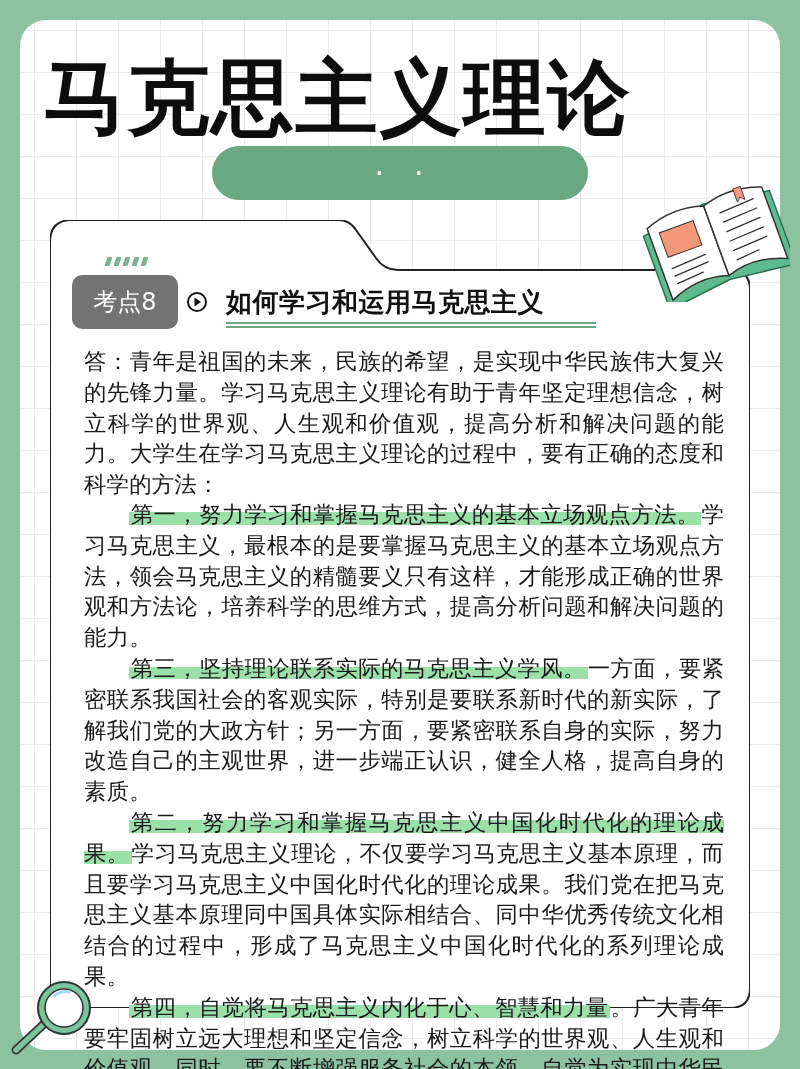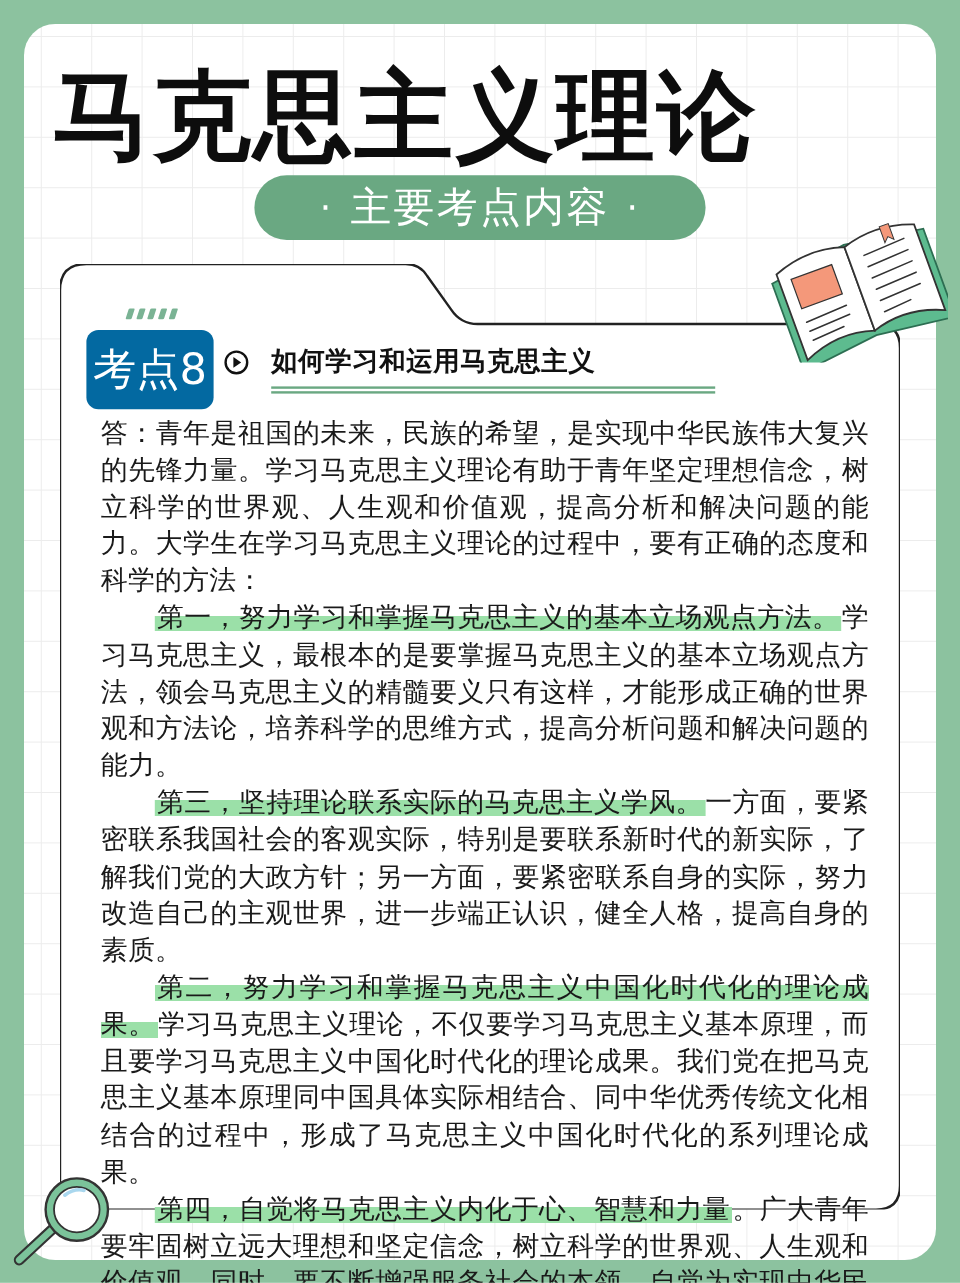--- a/index.html
+++ b/index.html
@@ -36,61 +36,60 @@
   }
   .card svg.outline { position: absolute; left: 0; top: 0; }
   .deco-dashes {
     position: absolute; left: 106px; top: 257px; display: flex; gap: 4px;
   }
   .deco-dashes span {
     display: block; width: 5px; height: 9px; background: #7ab394;
     transform: skewX(-18deg); border-radius: 1px;
   }
   .point-badge {
-    position: absolute; left: 72px; top: 275px; width: 106px; height: 66px;
-    background: #0369a1; border-radius: 10px; color: #ffffff;
-    font-size: 36px; display: flex; align-items: center; justify-content: center;
+    position: absolute; left: 72px; top: 275px; width: 106px; height: 54px;
+    background: #737373; border-radius: 10px; color: #ffffff;
+    font-size: 24px; display: flex; align-items: center; justify-content: center;
   }
   .play-icon {
     position: absolute; left: 186px; top: 291px; width: 22px; height: 22px;
   }
   .point-title {
     position: absolute; left: 226px; top: 282px;
-    font-size: 22px; font-weight: 700; color: #111111; line-height: 40px;
+    font-size: 26px; font-weight: 700; color: #111111; line-height: 40px;
     letter-spacing: 0.5px;
   }
   .point-title-underline {
     position: absolute; left: 226px; top: 322px; width: 370px; height: 6px;
     border-top: 2px solid #6aa882; border-bottom: 2px solid #6aa882;
     box-sizing: border-box;
   }
   .body-text {
     position: absolute; left: 84px; top: 346px; width: 640px;
     font-size: 22.4px; line-height: 30.8px; color: #1a1a1a;
     text-align: justify; letter-spacing: 0.2px;
   }
   .body-text p { margin: 0; }
-  .indent { text-indent: 2em; }
+  .indent { text-indent: 2em; font-family: Liberation Serif, serif; }
   .hl {
     background: linear-gradient(to bottom, transparent 42%, #9be0a8 42%, #9be0a8 92%, transparent 92%);
     padding: 0 2px;
   }
   .book { position: absolute; left: 640px; top: 172px; width: 150px; height: 130px; }
   .magnifier { position: absolute; left: 6px; top: 978px; width: 90px; height: 80px; }
 </style>
 </head>
 <body>
 
 <div class="sheet"></div>
 
 <div class="main-title">马克思主义理论</div>
 
 <div class="subtitle-pill">
   <span class="dot">·</span>
-  <span>主要考点内容</span>
   <span class="dot">·</span>
 </div>
 
 <div class="card">
   <svg class="outline" width="700" height="788" viewBox="0 0 700 788">
     <path d="M 22 0 L 288 0 Q 300 0 306 10 L 326 38 Q 334 50 348 50 L 680 50 Q 700 50 700 70 L 700 768 Q 700 788 680 788 L 20 788 Q 0 788 0 768 L 0 22 Q 0 0 22 0 Z" fill="#ffffff" stroke="#222222" stroke-width="2"></path>
   </svg>
 </div>
 
 <div class="deco-dashes">

